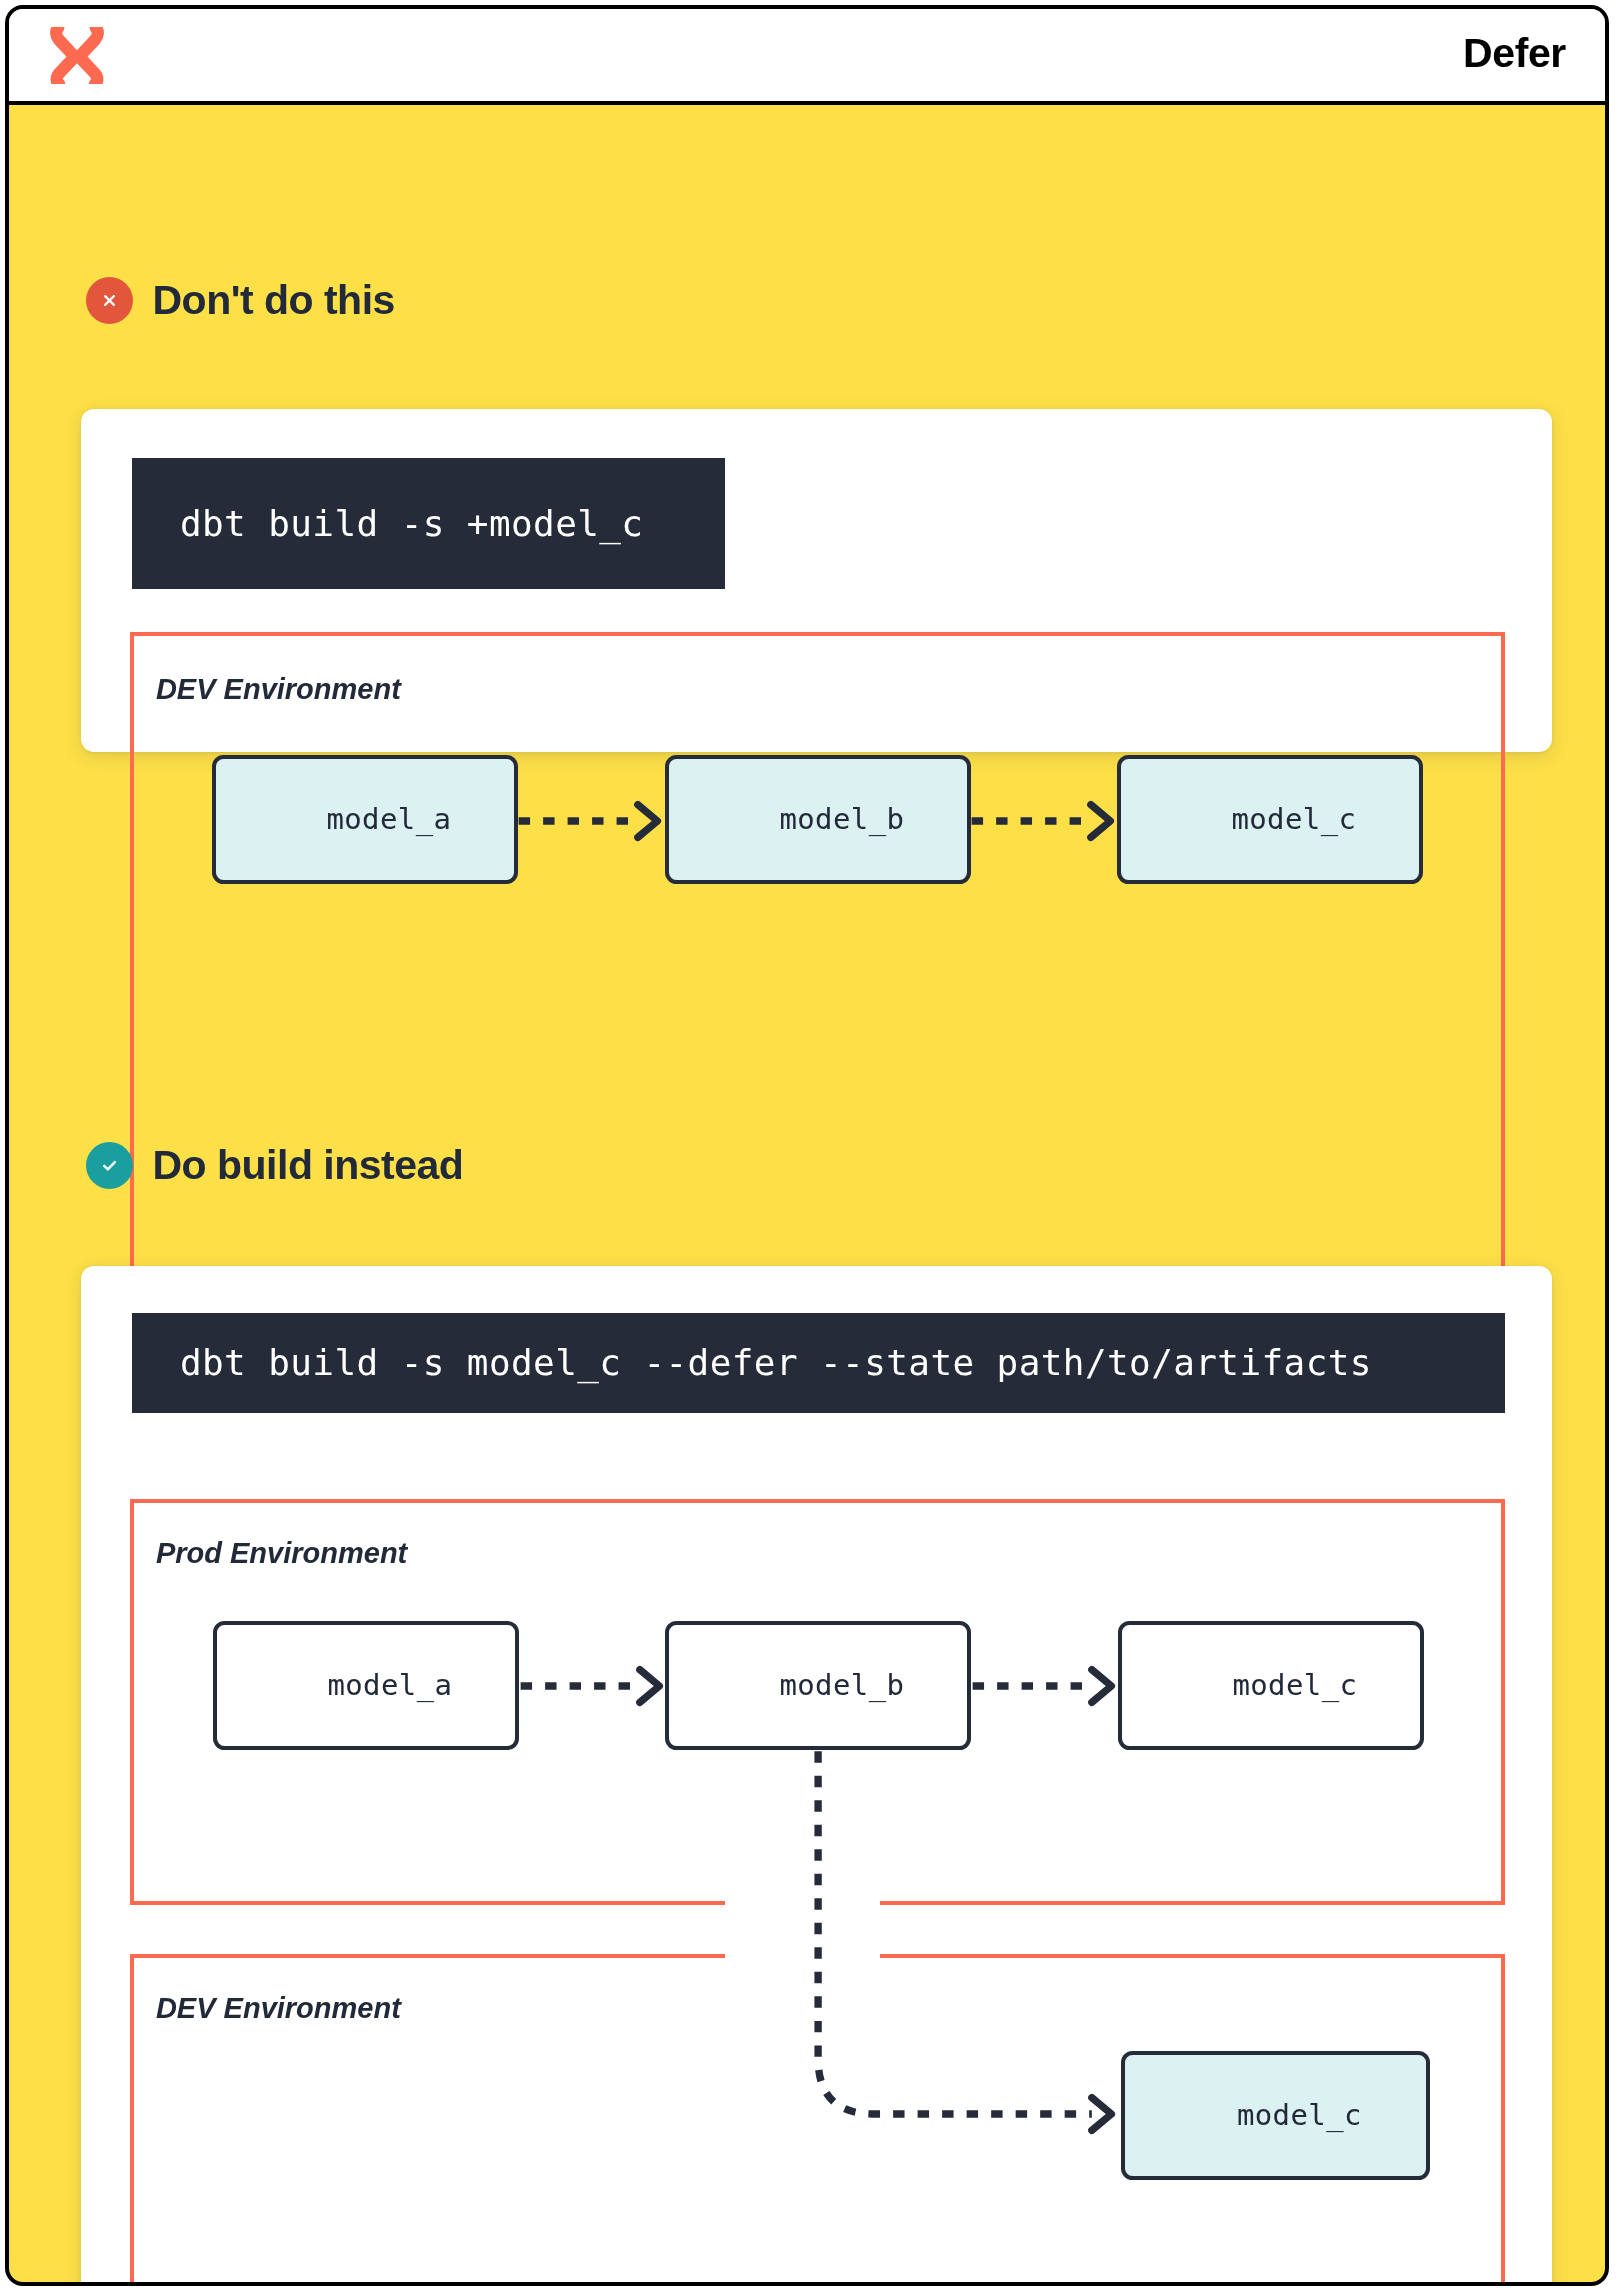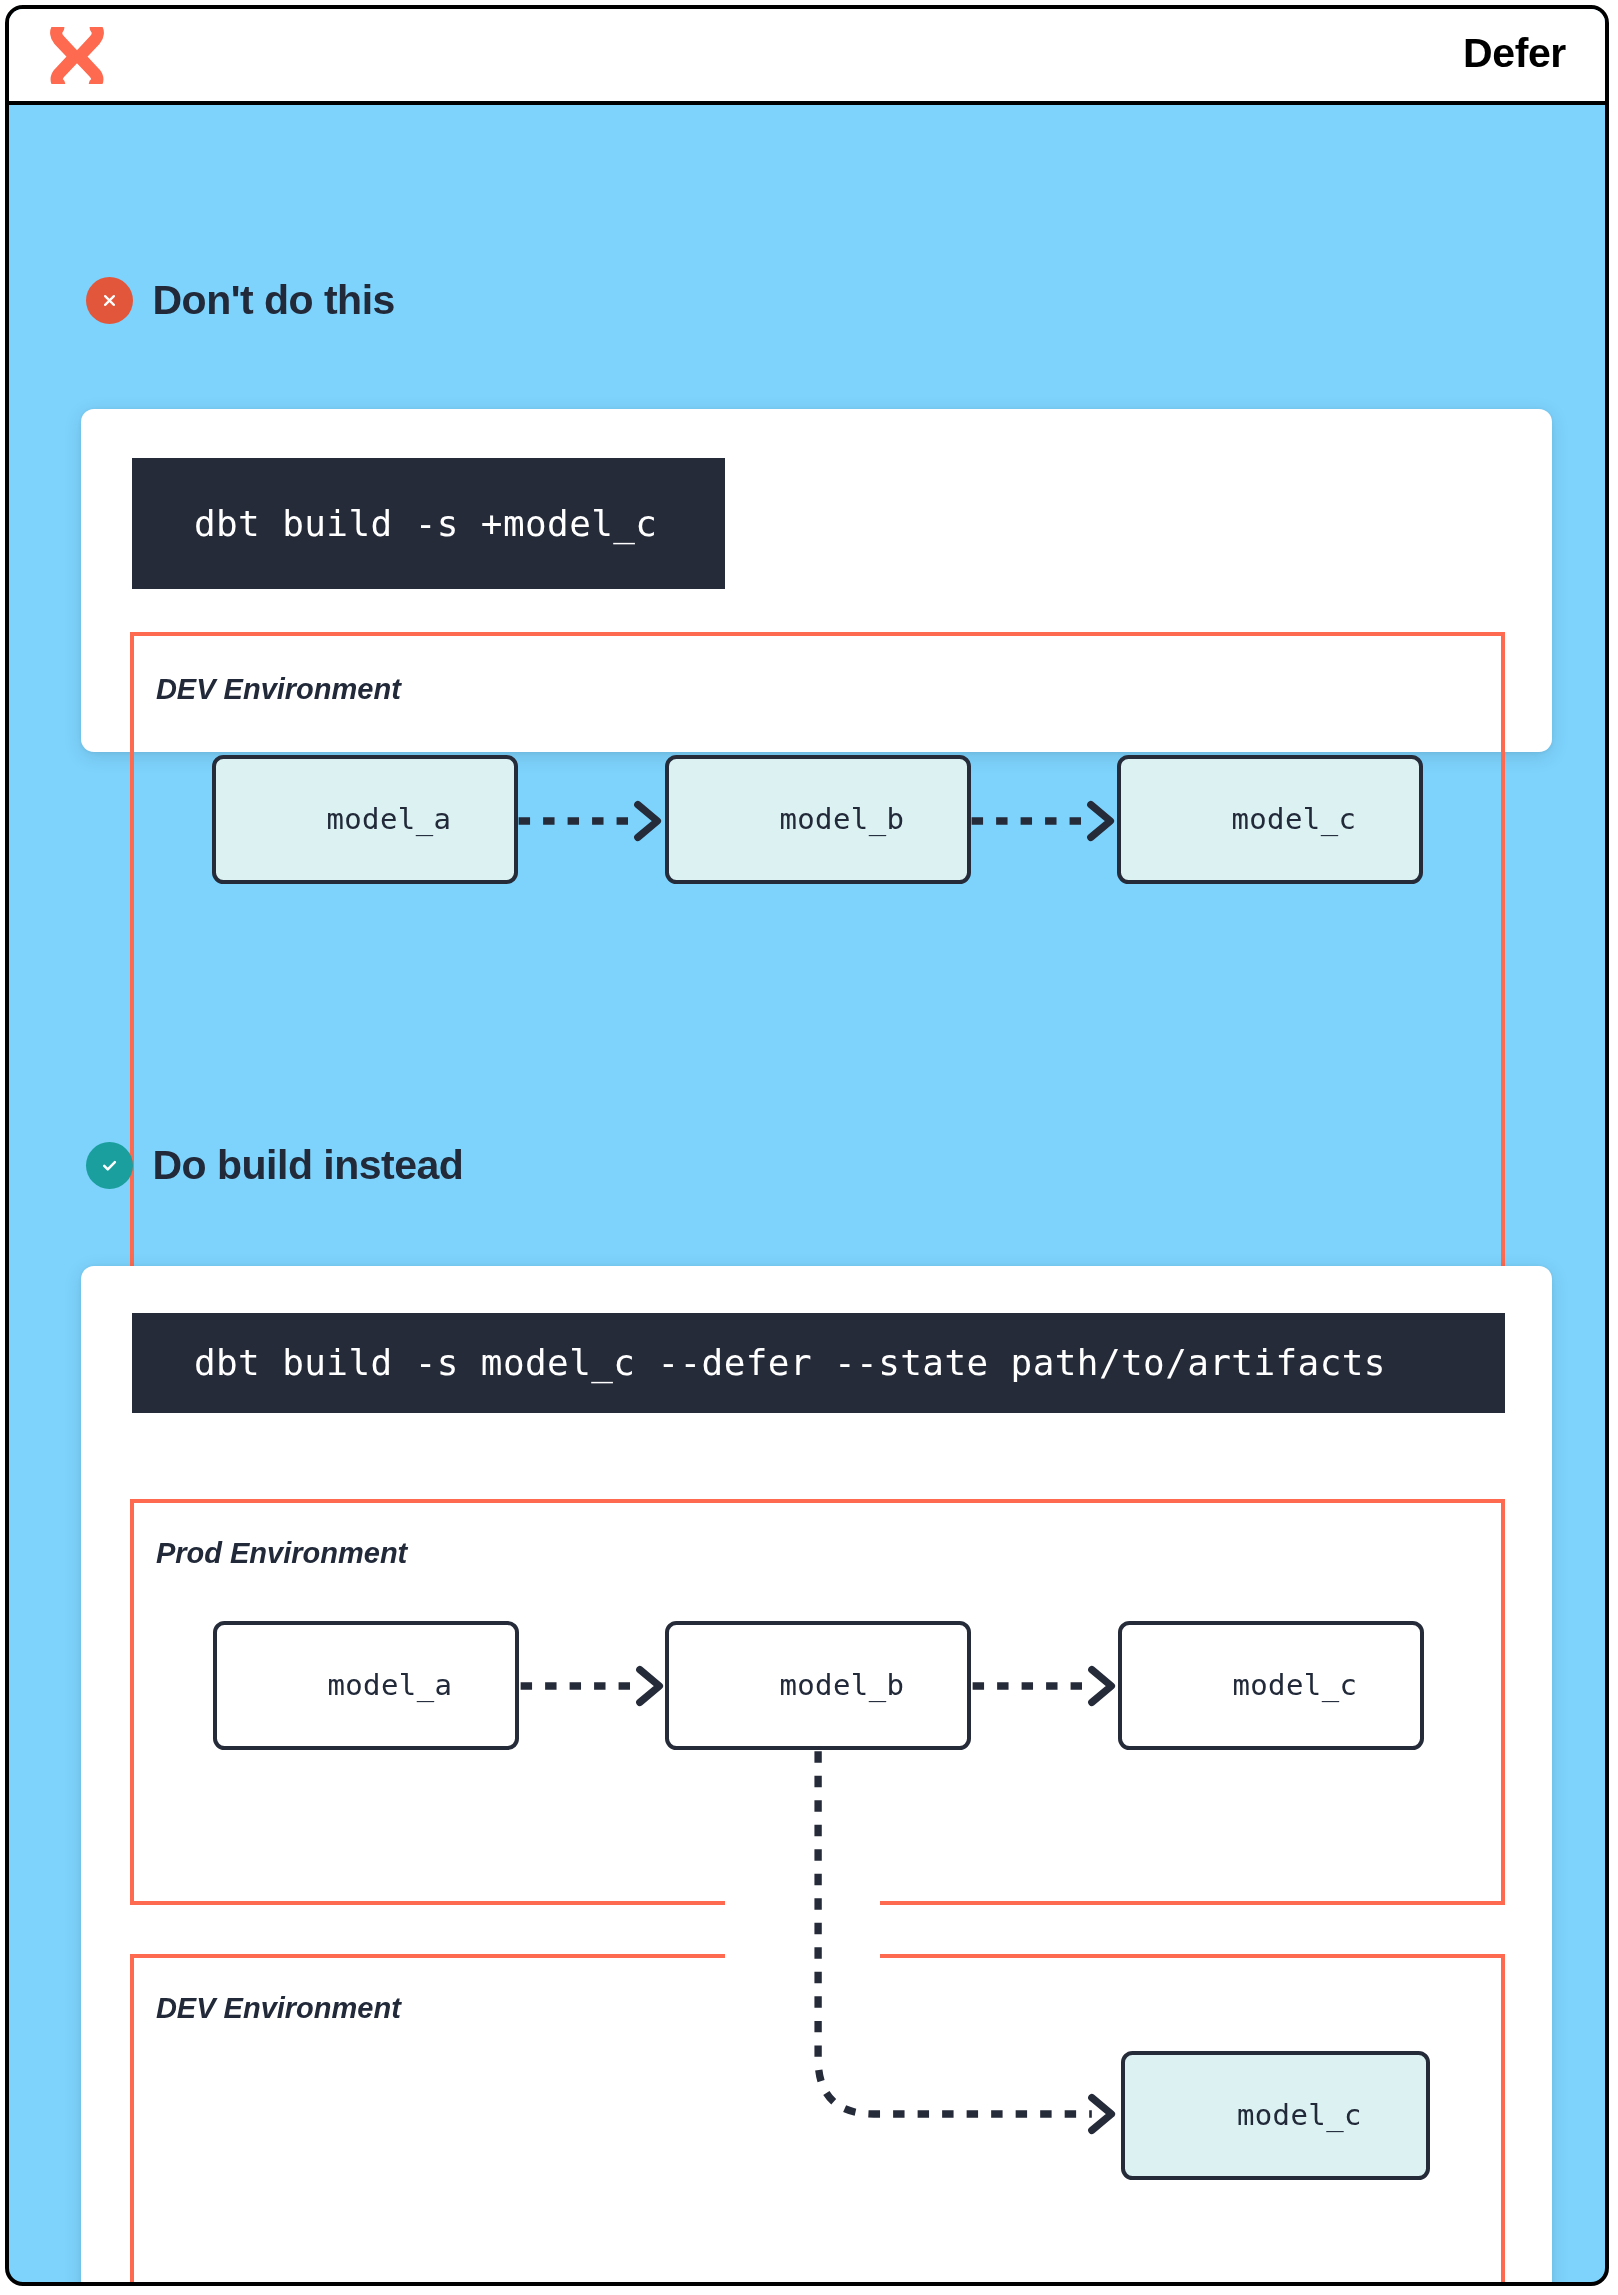--- a/index.html
+++ b/index.html
@@ -16,21 +16,21 @@
 
   
   .page-frame {
     position: absolute;
     left: 4.9px;
     top: 4.9px;
     width: 1604px;
     height: 2281px;
     border: 4.9px solid #000000;
     border-radius: 18px;
-    background: #7dd3fc;
+    background: #fde047;
     box-sizing: border-box;
     overflow: hidden;
   }
 
   
   .header-bar {
     position: relative;
     height: 96px;
     border-bottom: 4.9px solid #000000;
     box-sizing: border-box;
@@ -94,21 +94,21 @@
     border-radius: 13px;
     box-shadow: 0 4.1px 18px rgba(30,40,60,0.13), 0 0.8px 3.3px rgba(30,40,60,0.07);
   }
 
   
   .code-block {
     position: absolute;
     background: #262b3a;
     display: flex;
     align-items: center;
-    padding-left: 62px;
+    padding-left: 48px;
     box-sizing: border-box;
   }
   .code-text {
     color: #ffffff;
     font-family: "DejaVu Sans Mono", monospace;
     font-size: 36px;
     letter-spacing: 0.4px;
     white-space: pre;
   }
 

